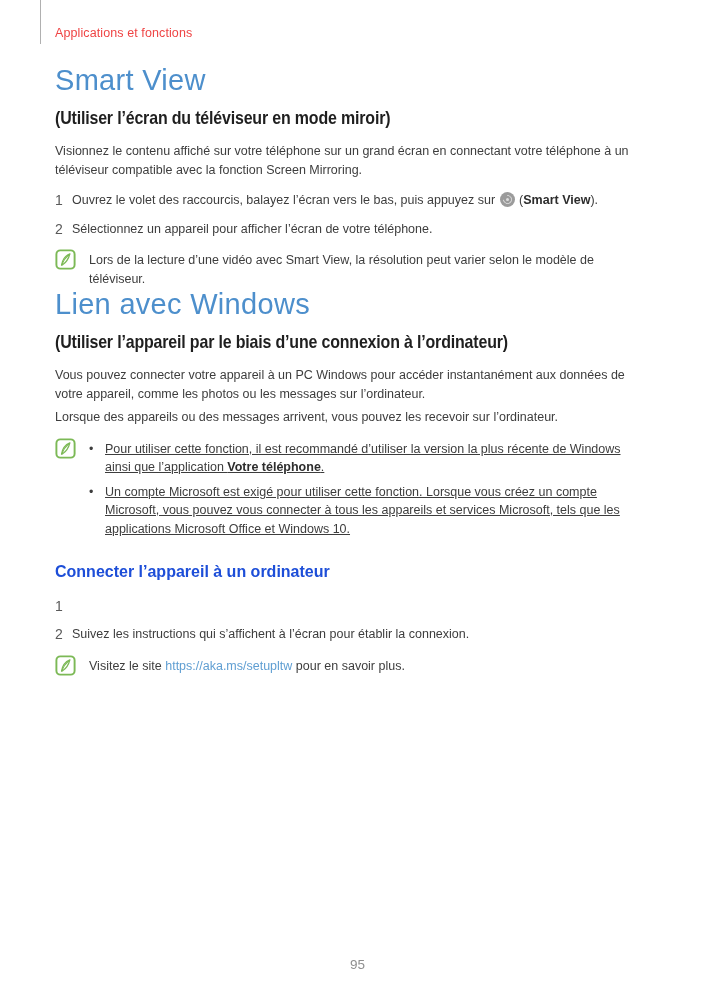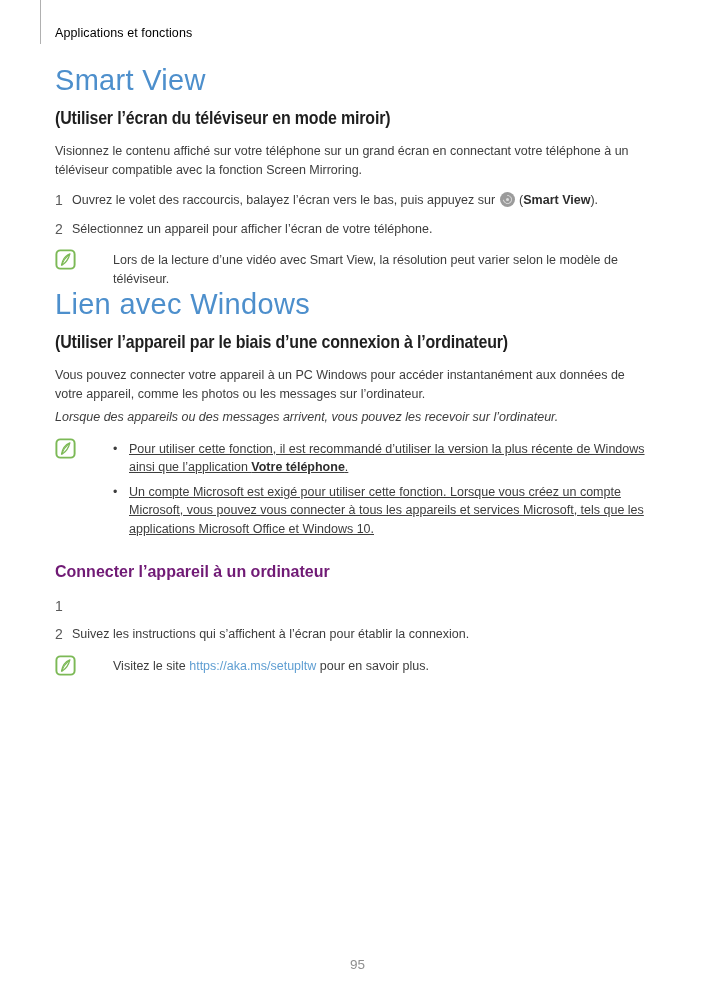--- a/index.html
+++ b/index.html
@@ -10,53 +10,53 @@
     font-family:"Liberation Sans", sans-serif;
     color:#3d3d3d;
     overflow:hidden;
   }
   .header-rule {
     position:absolute; left:40px; top:0;
     width:1px; height:44px; background:#b0b0b0;
   }
   .header-text {
     position:absolute; left:55px; top:26px;
-    font-size:12.5px; color:#000000; letter-spacing:0.1px;
+    font-size:12.5px; color:#ef4444; letter-spacing:0.1px;
   }
   .content {
     position:absolute; left:55px; top:64px; width:594px;
   }
   h1.sec-title {
     margin:0; font-size:29px; line-height:33px;
     font-weight:500; color:#4d8fcc; letter-spacing:0.3px;
   }
   h2.sec-subtitle {
     margin:8px 0 0 0; font-size:19px; line-height:25px;
     font-weight:700; color:#1f1f1f;
     white-space:nowrap; letter-spacing:-0.2px;
     transform:scaleX(0.84); transform-origin:0 50%;
   }
   h3.sub-heading {
     margin:24px 0 0 0; font-size:16px; line-height:20px;
-    font-weight:700; color:#701a75;
+    font-weight:700; color:#1d4ed8;
   }
   .para {
     margin:12px 0 0 0; font-size:12.5px; line-height:18.5px; color:#3d3d3d;
   }
-  .para + .para { margin-top:5px;font-style:italic; }
+  .para + .para { margin-top:5px; }
   .step { display:flex; margin-top:12px; }
   .step + .step { margin-top:10px; }
   .step-num {
     flex:none; width:17px; font-size:14px; line-height:18px; color:#595959;
   }
   .step-text { font-size:12.5px; line-height:18.5px; }
   .note { display:flex; margin-top:11px; }
   .note-icon { flex:none; width:21px; height:21px; margin-right:13px; }
   .note-icon svg { display:block; }
-  .note-text { font-size:12.5px; line-height:18.5px; padding-top:2px; width:560px;margin-left:24px; }
+  .note-text { font-size:12.5px; line-height:18.5px; padding-top:2px; width:560px; }
   .bullet-row { display:flex; }
   .bullet-row + .bullet-row { margin-top:6px; }
   .dot { flex:none; width:16px; font-size:12.5px; color:#3d3d3d; }
   .bullet-text { font-size:12.5px; line-height:18.5px;text-decoration:underline; }
   .gap-section { margin-top:49px; }
   .b { font-weight:700; color:#2d2d2d; }
   .link { color:#5f9ed2; cursor:pointer; }
   .inline-icon.smart-view-icon {
     display:inline-block; width:15px; height:15px; border-radius:50%;
     background:#9b9b9b; position:relative; vertical-align:-3px; margin:0 1px;

